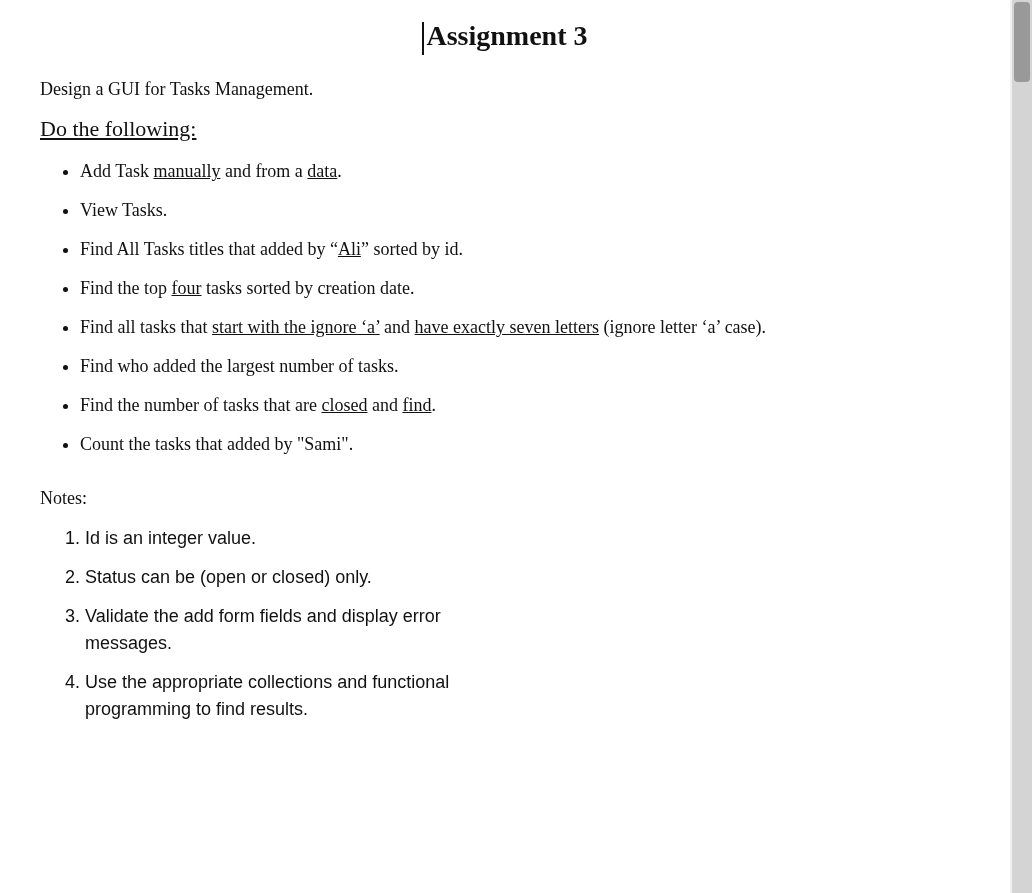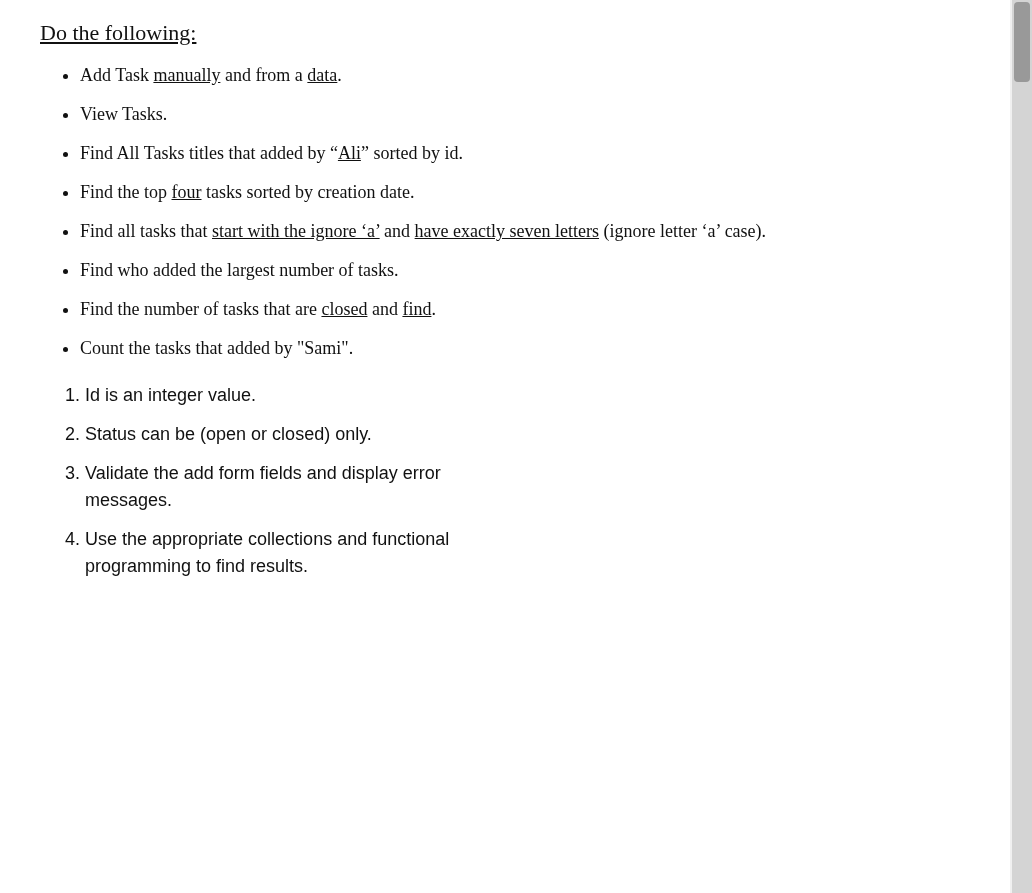--- a/index.html
+++ b/index.html
@@ -118,21 +118,25 @@
       height: 1.2em;
       vertical-align: middle;
       margin-right: 2px;
     }
   </style>
 </head>
 <body>
 
 <div class="page-container">
 
+  <h1>
+    <span class="cursor"></span><span>Assignment 3</span>
+  </h1>
 
+  <p class="subtitle">Design a GUI for Tasks Management.</p>
 
 
   <p class="section-heading">Do the following:</p>
 
   <ul class="task-list">
 
     <li>
       <span>Add Task </span><span class="underline">manually</span><span> and from a </span><span class="underline">data</span><span>.</span>
     </li>
 
@@ -159,20 +163,21 @@
     <li>
       <span>Find the number of tasks  that are </span><span class="underline">closed</span><span> and </span><span class="underline">find</span><span>.</span>
     </li>
 
     <li>
       <span>Count the tasks that added by "Sami".</span>
     </li>
 
   </ul>
 
+  <p class="notes-heading">Notes:</p>
 
   <ol class="notes-list">
     <li>
       <span>Id is an integer value.</span>
     </li>
     <li>
       <span>Status can be (open or closed) only.</span>
     </li>
     <li>
       <span>Validate the add form fields  and display  error<br>messages.</span>

